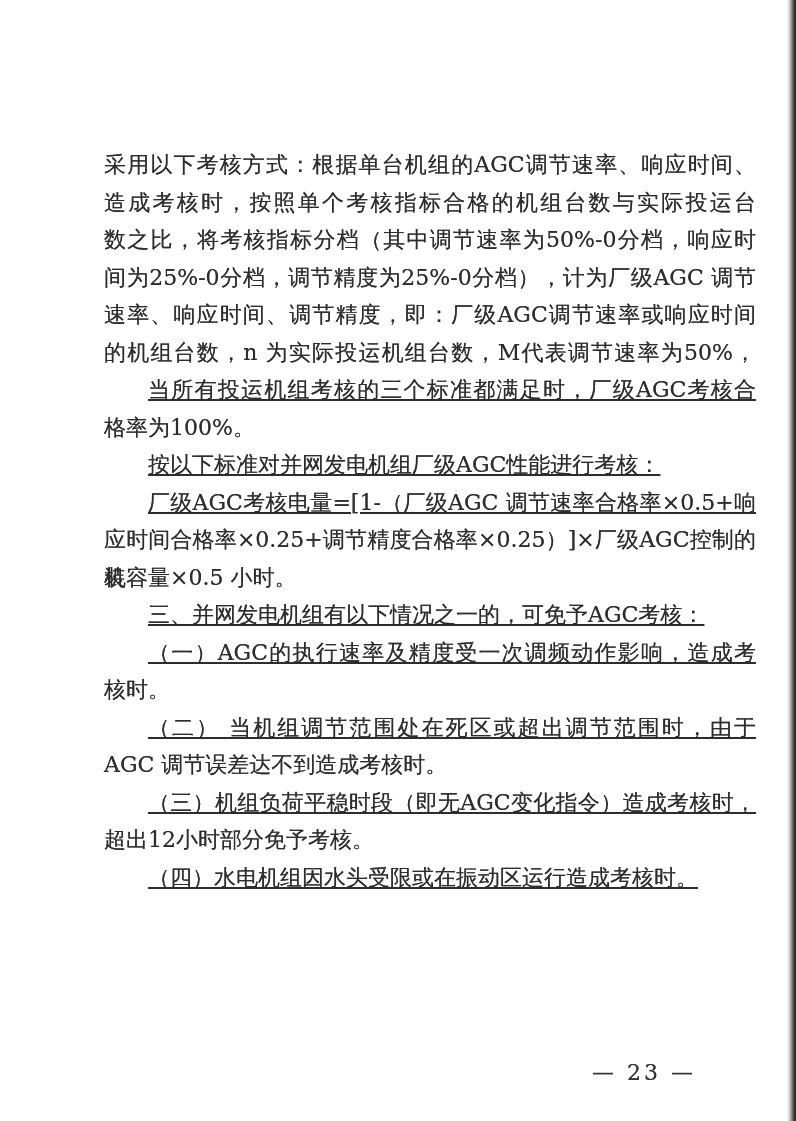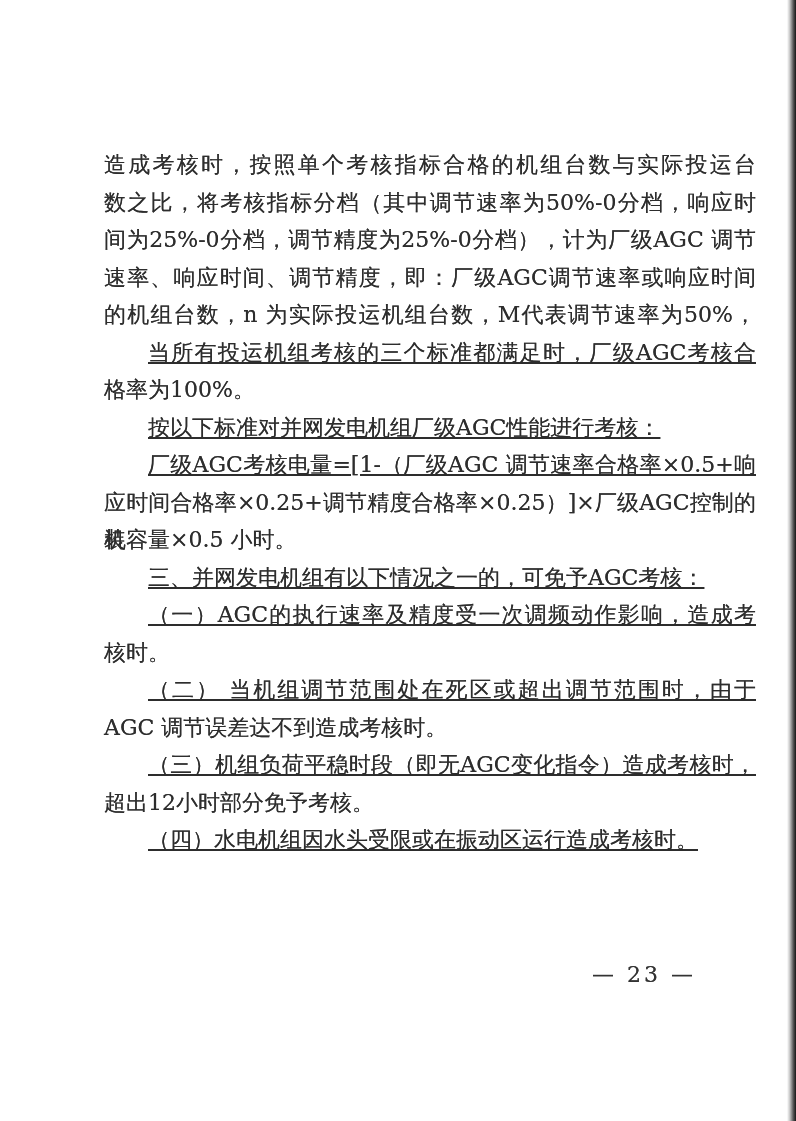--- a/index.html
+++ b/index.html
@@ -32,21 +32,21 @@
   }
   .tline.fill {
     text-align-last: justify;
   }
   .tline.indent {
     text-indent: 44px;
     text-decoration: underline;
   }
   .page-number {
     position: absolute;
-    top: 962px;
+    top: 1060px;
     right: 100px;
     font-size: 22px;
     letter-spacing: 3px;
     color: #333333;
     text-shadow: 0 0 0.5px rgba(51,51,51,0.7);
   }
   .edge-shadow {
     position: absolute;
     top: 0;
     right: 0;
@@ -57,20 +57,21 @@
       #c9c9c9 30%,
       #565656 70%,
       #161616 100%);
   }
 </style>
 </head>
 <body>
 
 <div class="page">
   <div class="textblock">
+      <div class="tline fill">采用以下考核方式：根据单台机组的AGC调节速率、响应时间、</div>
       <div class="tline fill">造成考核时，按照单个考核指标合格的机组台数与实际投运台</div>
       <div class="tline fill">数之比，将考核指标分档（其中调节速率为50%-0分档，响应时</div>
       <div class="tline fill">间为25%-0分档，调节精度为25%-0分档），计为厂级AGC 调节</div>
       <div class="tline fill">速率、响应时间、调节精度，即：厂级AGC调节速率或响应时间</div>
       <div class="tline fill">的机组台数，n 为实际投运机组台数，M代表调节速率为50%，</div>
       <div class="tline fill indent">当所有投运机组考核的三个标准都满足时，厂级AGC考核合</div>
       <div class="tline">格率为100%。</div>
       <div class="tline indent">按以下标准对并网发电机组厂级AGC性能进行考核：</div>
       <div class="tline fill indent">厂级AGC考核电量=[1-（厂级AGC 调节速率合格率×0.5+响</div>
       <div class="tline fill">应时间合格率×0.25+调节精度合格率×0.25）]×厂级AGC控制的装</div>

